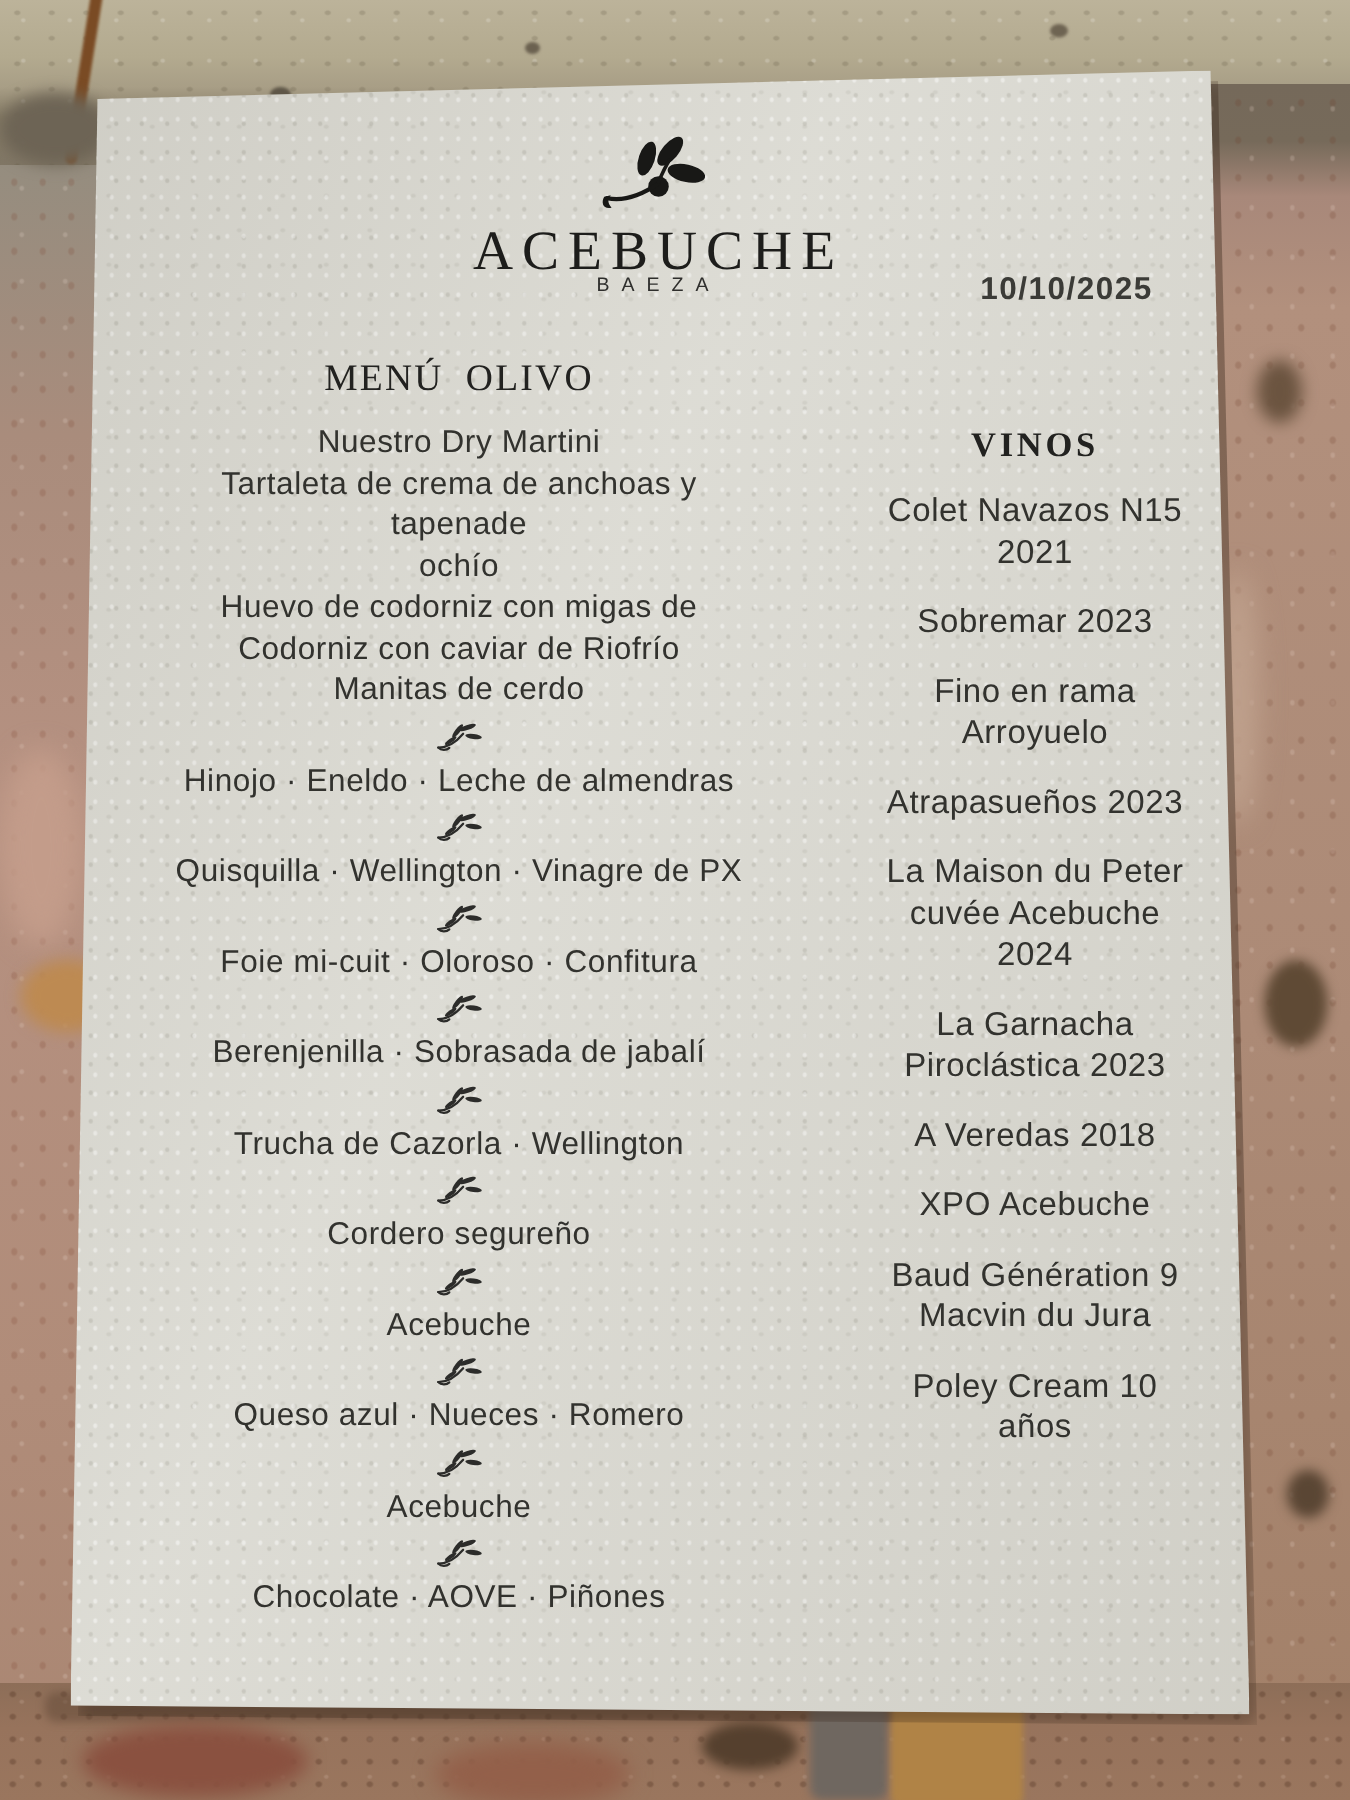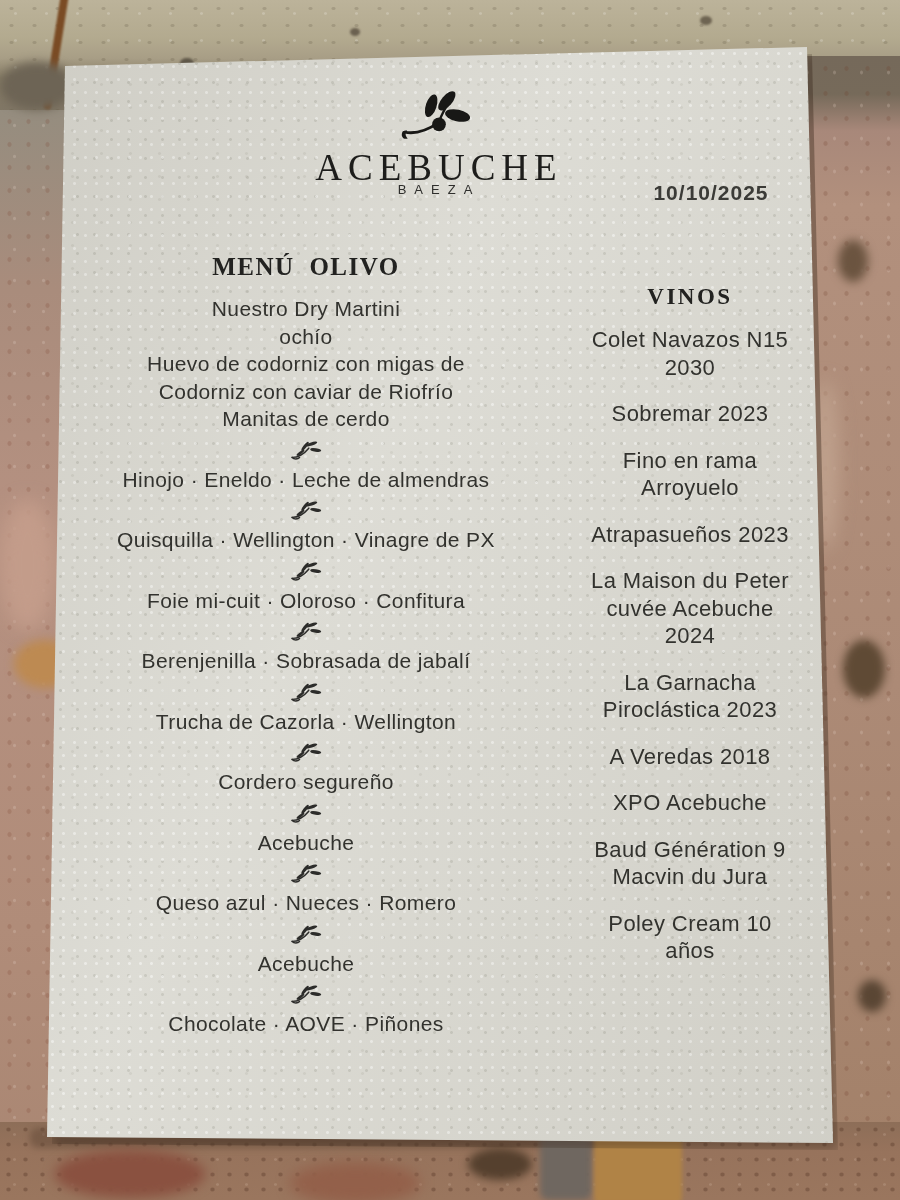--- a/index.html
+++ b/index.html
@@ -73,21 +73,21 @@
     position:absolute;left:0;right:0;top:124px;text-align:center;
     font-size:13px;letter-spacing:8px;color:#2e2e2c;
   }
   .date{
     position:absolute;left:556px;top:123px;width:200px;text-align:center;
     font-size:21px;letter-spacing:1px;color:#3b3b37;font-weight:bold;
   }
   
   .col-left{position:absolute;left:36px;top:180px;width:430px;text-align:center;}
   .menu-title{
-    margin:14px 0 13px;font-family:"Liberation Serif",serif;font-weight:700;
+    margin:0 0 13px;font-family:"Liberation Serif",serif;font-weight:400;
     font-size:25px;line-height:30px;letter-spacing:1.5px;word-spacing:7px;color:#222220;
   }
   .dish{margin:0;}
   .dish-line{font-size:21px;line-height:27.5px;letter-spacing:.4px;}
   .sprig{display:block;margin:5px auto 4px;}
   .col-right{position:absolute;left:512px;top:225px;width:246px;text-align:center;}
   .vinos-title{
     margin:0 0 15px;font-family:"Liberation Serif",serif;font-weight:700;
     font-size:23px;line-height:28px;letter-spacing:2.5px;color:#222220;
   }
@@ -146,20 +146,24 @@
       <div class="brand-sub">BAEZA</div>
       <div class="date">10/10/2025</div>
 
       <div class="col-left">
         <h2 class="menu-title">MENÚ OLIVO</h2>
         <div id="aperitivos">
             <div class="dish">
               <div class="dish-line">Nuestro Dry Martini</div>
             </div>
             <div class="dish">
+              <div class="dish-line">Tartaleta de crema de anchoas y</div>
+              <div class="dish-line">tapenade</div>
+            </div>
+            <div class="dish">
               <div class="dish-line">ochío</div>
               <div class="dish-line">Huevo de codorniz con migas de</div>
             </div>
             <div class="dish">
               <div class="dish-line">Codorniz con caviar de Riofrío</div>
             </div>
             <div class="dish">
               <div class="dish-line">Manitas de cerdo</div>
             </div>
           </div>
@@ -315,21 +319,21 @@
               <div class="dish-line">Chocolate · AOVE · Piñones</div>
             </div>
           </div>
       </div>
 
       <div class="col-right">
         <h2 class="vinos-title">VINOS</h2>
         <div id="wines">
             <div class="wine">
               <div class="wine-line">Colet Navazos N15</div>
-              <div class="wine-line">2030</div>
+              <div class="wine-line">2021</div>
             </div>
             <div class="wine">
               <div class="wine-line">Sobremar 2023</div>
             </div>
             <div class="wine">
               <div class="wine-line">Fino en rama</div>
               <div class="wine-line">Arroyuelo</div>
             </div>
             <div class="wine">
               <div class="wine-line">Atrapasueños 2023</div>

